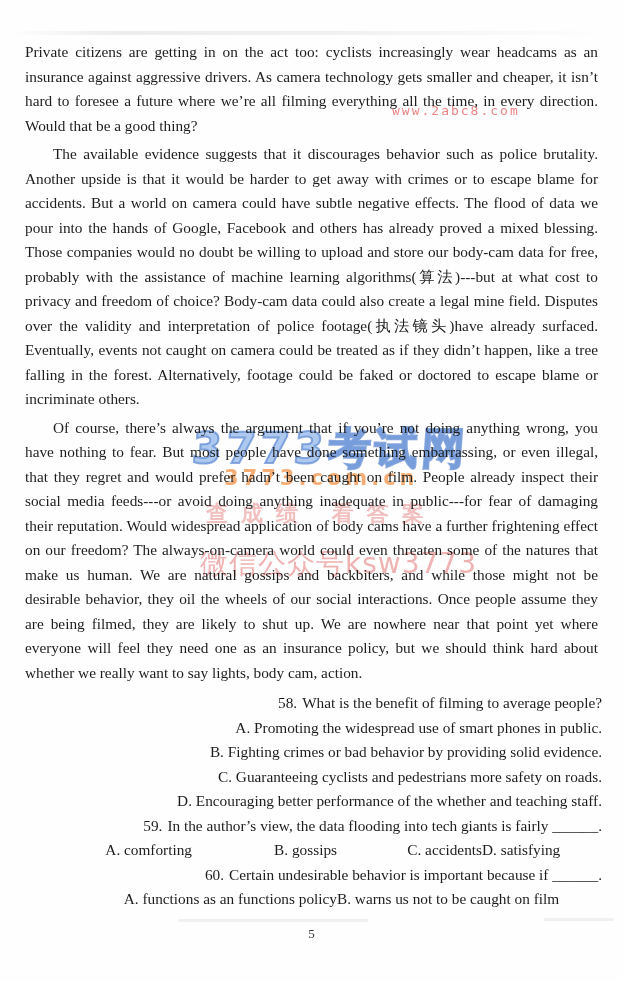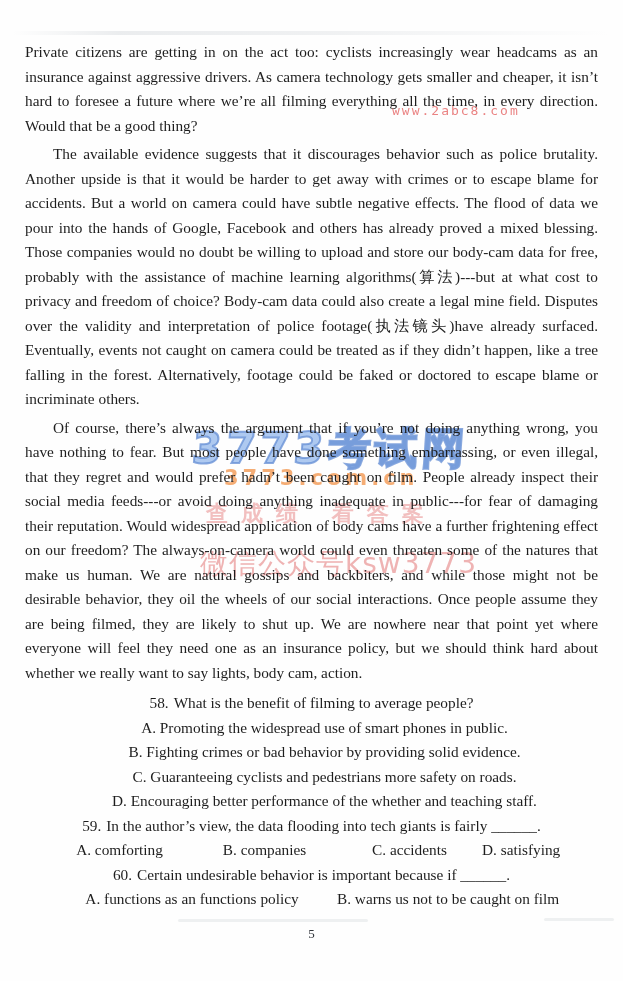--- a/index.html
+++ b/index.html
@@ -70,21 +70,21 @@
     left: 21px; top: 36px;
     width: 581px;
     z-index: 2;
     font-size: 15.3px;
     line-height: 24.5px;
     text-align: justify;
   }
   .para { margin: 4px; }
   .para.indent { text-indent: 28px; }
 
-  .questions { margin-top: 6px; text-align: center; }
+  .questions { margin-top: 6px; text-align: right; }
   .question { margin: 0; }
   .q-stem { }
   .q-num { margin-right: 5px; }
   .opt-stacked { padding-left: 26px; }
   .opt-row { display: flex; padding-left: 26px; }
   .opt-row .opt4 { width: 145px; flex: none; }
   .opt-row .opt2 { width: 290px; flex: none; }
 
   .page-number {
     position: absolute;
@@ -124,21 +124,21 @@
         <div class="opt-stacked">A. Promoting the widespread use of smart phones in public.</div>
         <div class="opt-stacked">B. Fighting crimes or bad behavior by providing solid evidence.</div>
         <div class="opt-stacked">C. Guaranteeing cyclists and pedestrians more safety on roads.</div>
         <div class="opt-stacked">D. Encouraging better performance of the whether and teaching staff.</div>
       </div>
 
       <div class="question">
         <div class="q-stem"><span class="q-num">59.</span><span>In the author’s view, the data flooding into tech giants is fairly ______.</span></div>
         <div class="opt-row">
           <span class="opt4">A. comforting</span>
-          <span class="opt4">B. companies</span>
+          <span class="opt4">B. gossips</span>
           <span class="opt4">C. accidents</span>
           <span>D. satisfying</span>
         </div>
       </div>
 
       <div class="question">
         <div class="q-stem"><span class="q-num">60.</span><span>Certain undesirable behavior is important because if ______.</span></div>
         <div class="opt-row">
           <span class="opt2">A. functions as an functions policy</span>
           <span>B. warns us not to be caught on film</span>

